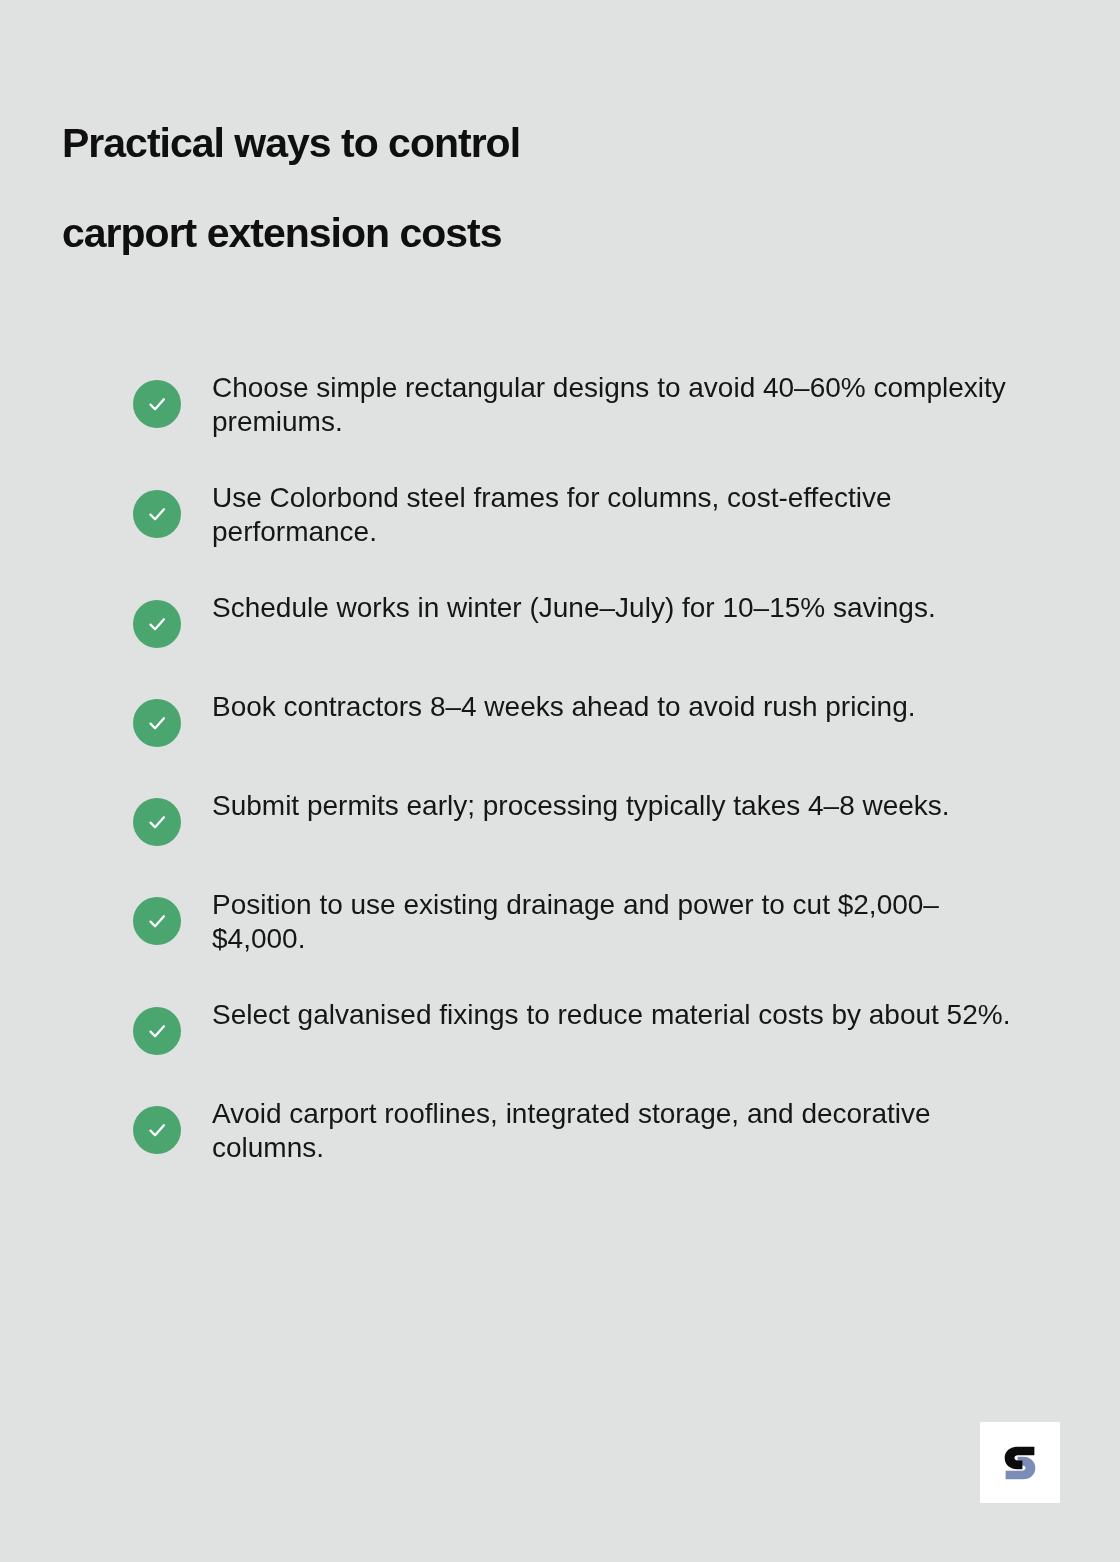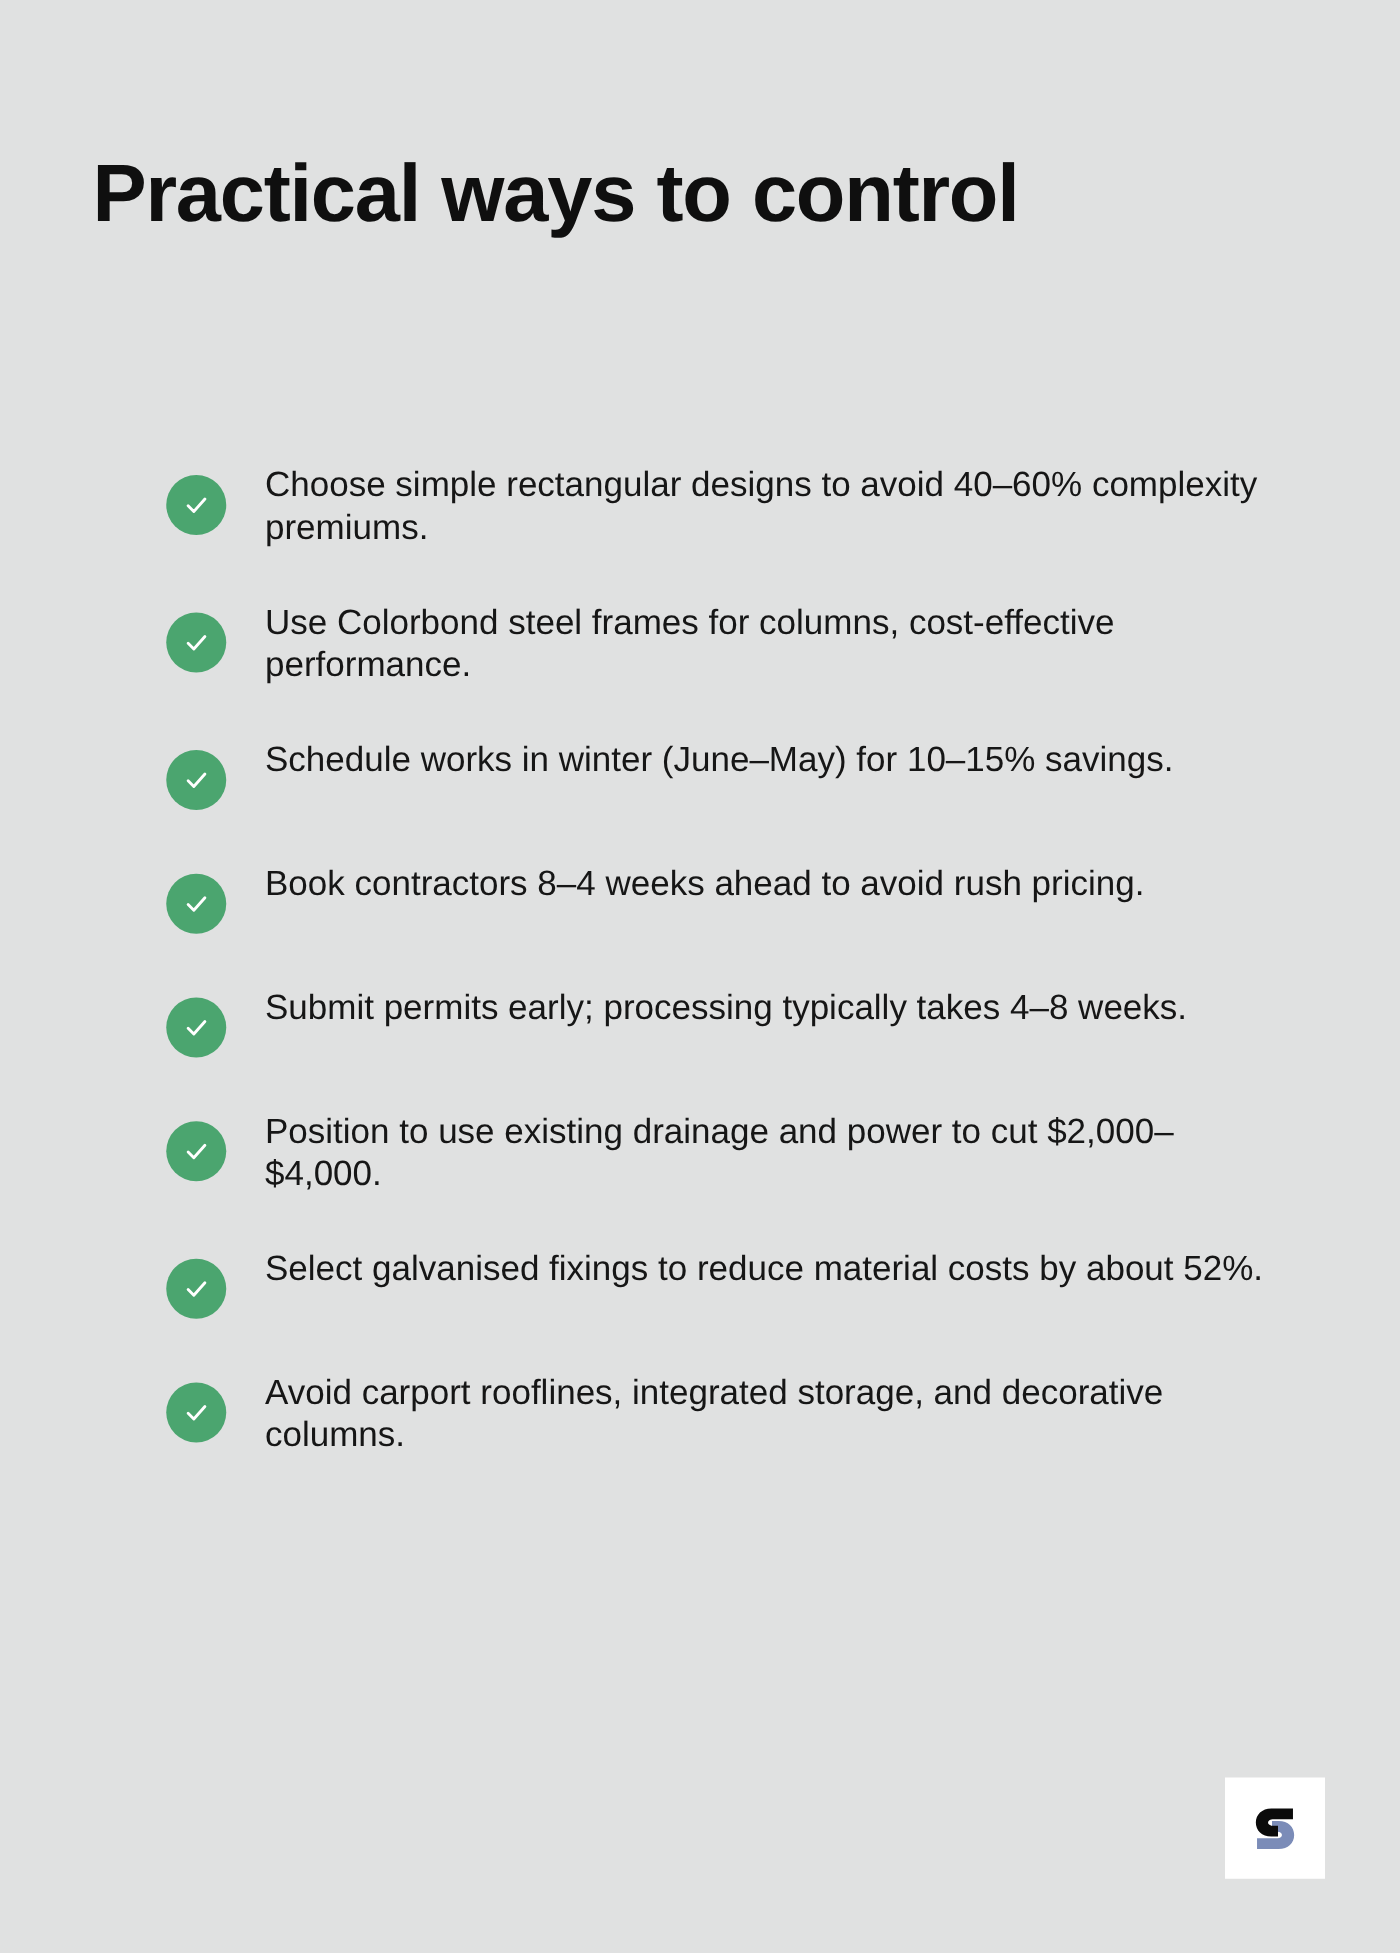--- a/index.html
+++ b/index.html
@@ -19,23 +19,23 @@
     height: 1562px;
     position: relative;
     background: var(--bg);
     font-family: "Liberation Sans", sans-serif;
     overflow: hidden;
   }
   .title {
     position: absolute;
     left: 62px;
     top: 98px;
-    margin: 12px;
+    margin: 0;
     width: 900px;
-    font-size: 65px;
+    font-size: 41px;
     line-height: 90px;
     font-weight: 700;
     letter-spacing: -1px;
     color: var(--title);
   }
   .title span { display: block; }
   .checklist {
     position: absolute;
     left: 133px;
     top: 371px;
@@ -78,20 +78,21 @@
   }
   .logo-box svg { width: 46px; height: 46px; display: block; }
 </style>
 </head>
 <body>
 
 <div class="canvas">
 
   <h1 class="title">
     <span>Practical ways to control</span>
+    <span>carport extension costs</span>
   </h1>
 
   <div class="checklist" id="checklist">
       <div class="item">
         <span class="check">
           <svg viewBox="0 0 24 24">
             <path d="M6 12.6l4.2 4.2L18.4 7.6" fill="none" stroke="#ffffff" stroke-width="2.1" stroke-linecap="round" stroke-linejoin="round"></path>
           </svg>
         </span>
         <p class="item-text">Choose simple rectangular designs to avoid 40–60% complexity premiums.</p>
@@ -103,21 +104,21 @@
           </svg>
         </span>
         <p class="item-text">Use Colorbond steel frames for columns, cost-effective performance.</p>
       </div>
       <div class="item">
         <span class="check">
           <svg viewBox="0 0 24 24">
             <path d="M6 12.6l4.2 4.2L18.4 7.6" fill="none" stroke="#ffffff" stroke-width="2.1" stroke-linecap="round" stroke-linejoin="round"></path>
           </svg>
         </span>
-        <p class="item-text">Schedule works in winter (June–May) for 10–15% savings.</p>
+        <p class="item-text">Schedule works in winter (June–July) for 10–15% savings.</p>
       </div>
       <div class="item">
         <span class="check">
           <svg viewBox="0 0 24 24">
             <path d="M6 12.6l4.2 4.2L18.4 7.6" fill="none" stroke="#ffffff" stroke-width="2.1" stroke-linecap="round" stroke-linejoin="round"></path>
           </svg>
         </span>
         <p class="item-text">Book contractors 8–4 weeks ahead to avoid rush pricing.</p>
       </div>
       <div class="item">

